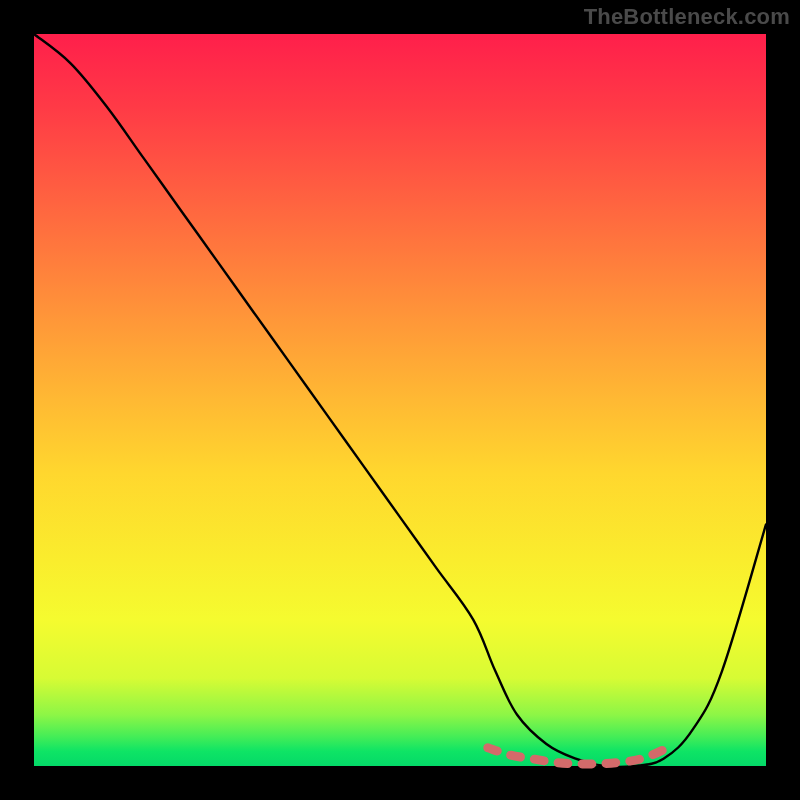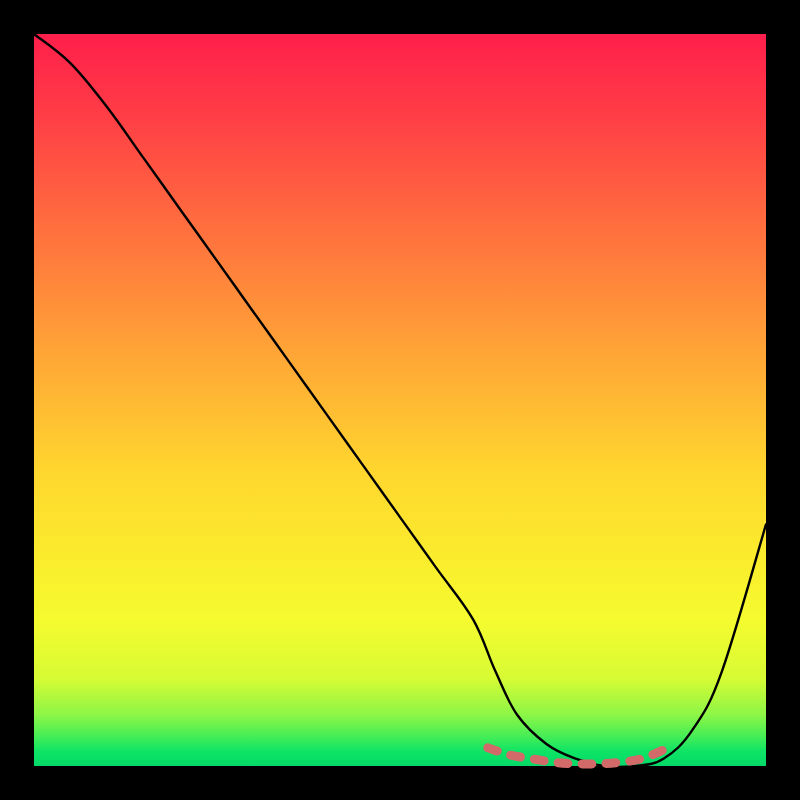--- a/index.html
+++ b/index.html
@@ -55,20 +55,21 @@
     left: 34px;
     top: 34px;
     z-index: 2;
     overflow: visible;
   }
 </style>
 </head>
 <body>
 
 <div class="frame">
+  <div class="watermark">TheBottleneck.com</div>
 
   <div class="plot-bg"></div>
 
   <svg class="curve" height="732" viewBox="0 0 732 732" preserveAspectRatio="none" width="732">
     <path id="main-curve" fill="none" stroke="#000000" stroke-width="2.4" stroke-linecap="round" stroke-linejoin="round" d="M 0.0 0.0 C 6.6 5.3, 23.4 16.1, 36.6 29.3 C 49.8 42.5, 60.0 56.1, 73.2 73.2 C 86.4 90.3, 96.6 106.0, 109.8 124.4 C 123.0 142.9, 133.2 157.2, 146.4 175.7 C 159.6 194.1, 169.8 208.5, 183.0 226.9 C 196.2 245.4, 206.4 259.7, 219.6 278.2 C 232.8 296.6, 243.0 311.0, 256.2 329.4 C 269.4 347.8, 279.6 362.2, 292.8 380.6 C 306.0 399.1, 316.2 413.4, 329.4 431.9 C 342.6 450.3, 352.8 464.7, 366.0 483.1 C 379.2 501.6, 389.4 515.9, 402.6 534.4 C 415.8 552.8, 428.7 567.2, 439.2 585.6 C 449.7 604.0, 453.3 619.7, 461.2 636.8 C 469.1 654.0, 473.9 667.6, 483.1 680.8 C 492.3 693.9, 501.9 702.1, 512.4 710.0 C 522.9 717.9, 531.1 720.7, 541.7 724.7 C 552.2 728.6, 560.4 730.7, 571.0 732.0 C 581.5 733.3, 589.7 733.3, 600.2 732.0 C 610.8 730.7, 619.0 731.3, 629.5 724.7 C 640.1 718.1, 648.3 711.2, 658.8 695.4 C 669.3 679.6, 674.9 673.7, 688.1 636.8 C 701.3 599.9, 724.1 516.8, 732.0 490.4"></path>
     <path id="marker-curve" fill="none" stroke="#d36a6a" stroke-width="9" stroke-linecap="round" stroke-linejoin="round" stroke-dasharray="10 14" d="M 453.8 713.7 C 457.8 715.0, 467.9 719.0, 475.8 721.0 C 483.7 723.0, 489.9 723.4, 497.8 724.7 C 505.7 726.0, 511.8 727.4, 519.7 728.3 C 527.6 729.3, 533.8 729.5, 541.7 729.8 C 549.6 730.1, 555.7 730.1, 563.6 729.8 C 571.5 729.5, 577.7 729.3, 585.6 728.3 C 593.5 727.4, 599.7 726.9, 607.6 724.7 C 615.5 722.4, 625.6 717.5, 629.5 715.9"></path>
   </svg>
 </div>
 
 </body></html>

